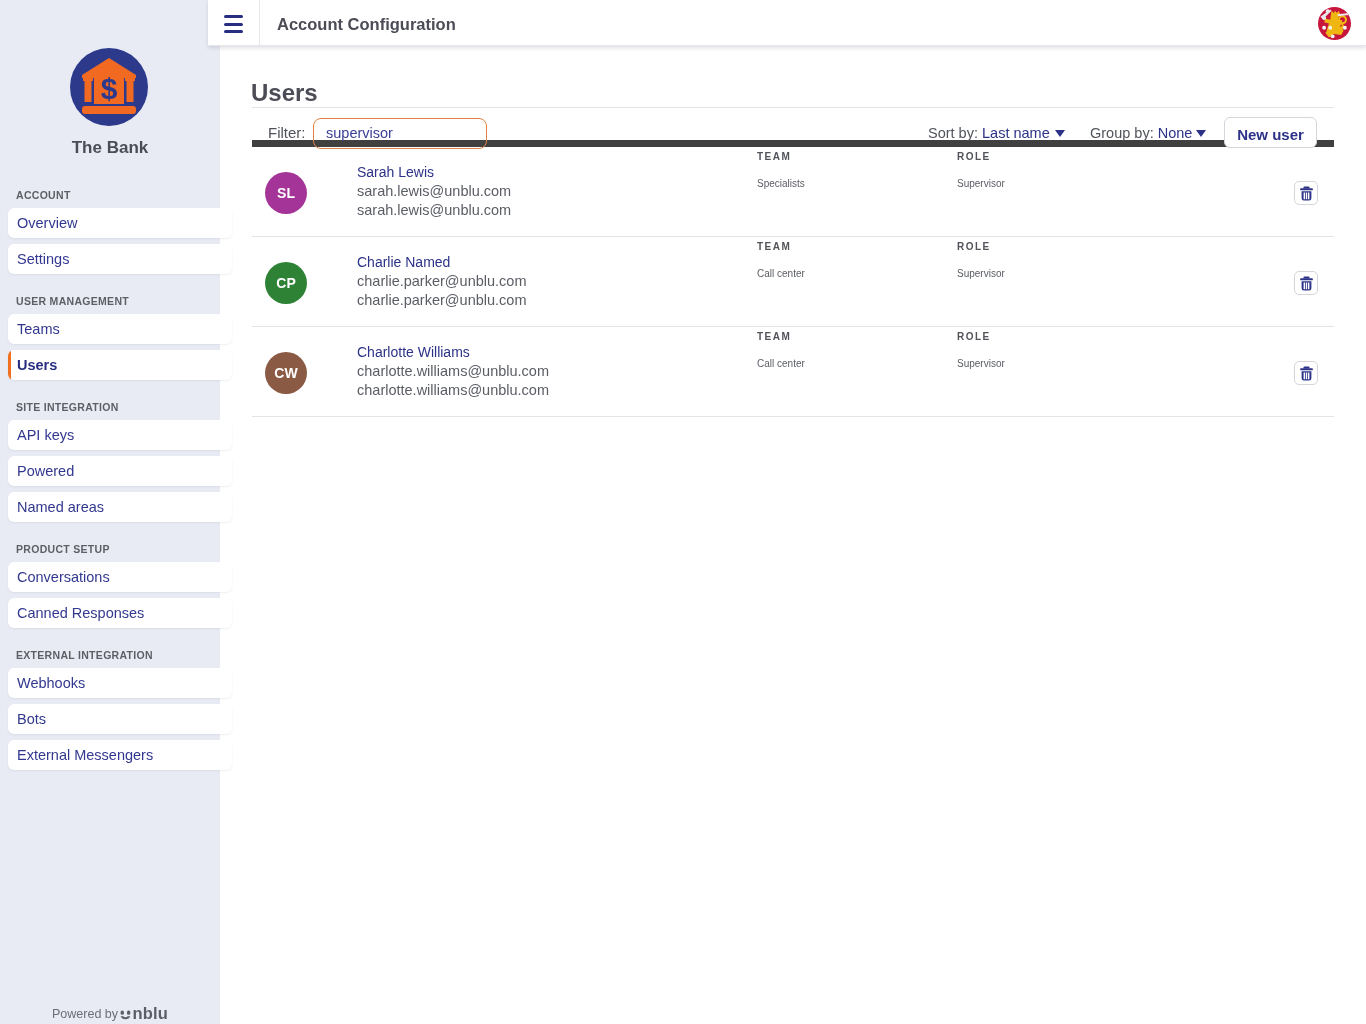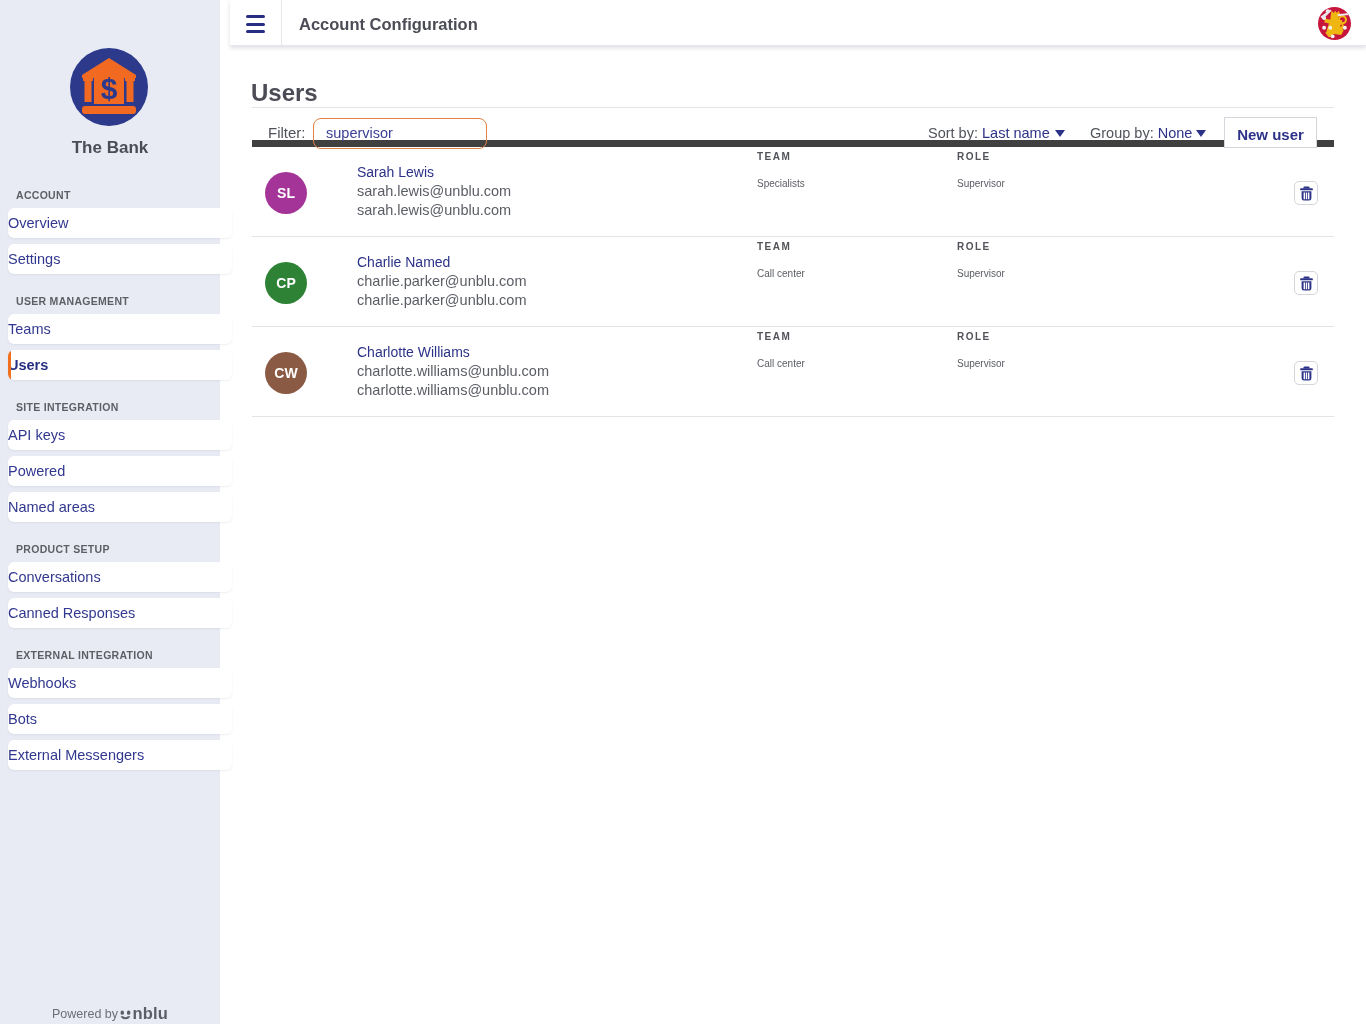--- a/index.html
+++ b/index.html
@@ -9,27 +9,27 @@
   background:#e9ebf4; }
 .logo-wrap { position:absolute; left:70px; top:48px; width:78px; height:78px; }
 .nav-block { position:absolute; top:189px; left:0; width:240px; }
 .bank-name { position:absolute; top:138px; left:0; width:220px; text-align:center;
   font-size:17px; font-weight:bold; color:#4b4c55; }
 .sec-label { margin:21px 0 0 16px; font-size:10.5px; font-weight:bold; color:#5d5f67;
   letter-spacing:0.3px; }
 .sec-label + .nav-item { margin-top:7px; }
 .nav-item { position:relative; margin:6px 8px 0 8px; height:30px; background:#fff;
   border-radius:6px; box-shadow:0 1px 2px rgba(40,45,90,0.08); display:flex;
-  align-items:center; font-size:14.5px; color:#32388f;
+  align-items:center; padding-left:9px; font-size:14.5px; color:#32388f;
   overflow:hidden; }
 .nav-item.active { font-weight:bold; color:#272e80; }
 .nav-item.active::before { content:""; position:absolute; left:0; top:0; bottom:0;
   width:3px; background:#f0701f; }
 .sidebar-footer { position:absolute; top:1000px; left:52px; width:124px; height:24px; }
-.topbar { position:absolute; left:230px; top:0; right:0; height:46px; background:#fff;
+.topbar { position:absolute; left:208px; top:0; right:0; height:46px; background:#fff;
   border-bottom:1px solid #e7e7eb; box-shadow:0 2px 4px rgba(110,110,135,0.22); }
 .burger-box { position:absolute; left:0; top:0; width:52px; height:46px;
   border-right:1px solid #e7e7eb; }
 .burger { position:absolute; left:16px; top:15px; width:19px; }
 .burger div { height:3px; background:#272e82; border-radius:1.5px; margin-bottom:4.5px; }
 .topbar-title { position:absolute; left:69px; top:15px; font-size:16.5px;
   font-weight:bold; color:#4b4c55; }
 .avatar-top { position:absolute; right:15px; top:7px; width:33px; height:33px; }
 .content { position:absolute; left:252px; top:46px; width:1082px; }
 h1.users { margin-top:33px; margin-left:-1px; font-size:24px; font-weight:bold; color:#4b4c55; }
@@ -40,21 +40,21 @@
   border:1.5px solid #e08145; border-radius:8px; font-size:14.5px; color:#3a4095;
   padding-left:12px; line-height:28px; }
 .s1 { position:absolute; left:676px; top:17px; font-size:14.5px; color:#50535b; }
 .s2 { position:absolute; left:838px; top:17px; font-size:14.5px; color:#50535b; }
 .s1 b, .s2 b { color:#2c3287; font-weight:normal; }
 .tri { display:inline-block; width:0; height:0; border-left:5.5px solid transparent;
   border-right:5.5px solid transparent; border-top:7px solid #2c3287;
   margin:0 0 1px 5px; }
 .s2 .tri { margin-left:4px; }
 .new-user { position:absolute; right:17px; top:9px; width:93px; height:31px;
-  border:1px solid #d5d5db; border-radius:0; background:#fff; text-align:center;
+  border:1px solid #d5d5db; border-radius:6px; background:#fff; text-align:center;
   line-height:33px; font-size:15px; font-weight:bold; color:#2c3287; }
 .row { position:relative; height:90px; border-bottom:1px solid #e3e4e8; }
 .row .avatar { position:absolute; left:13px; top:25px; width:42px; height:42px;
   border-radius:50%; color:#fff; font-size:14px; font-weight:bold; display:flex;
   align-items:center; justify-content:center; }
 .row .name { position:absolute; left:105px; top:17px; font-size:14px;
   font-weight:normal; color:#2c3287; }
 .row .em1 { position:absolute; left:105px; top:36px; font-size:14.5px; color:#5a5d64; }
 .row .em2 { position:absolute; left:105px; top:55px; font-size:14.5px; color:#5a5d64; }
 .col-label { position:absolute; top:4px; font-size:10px; font-weight:bold;

